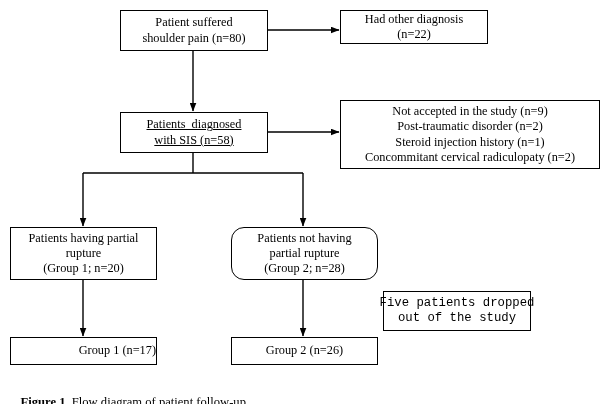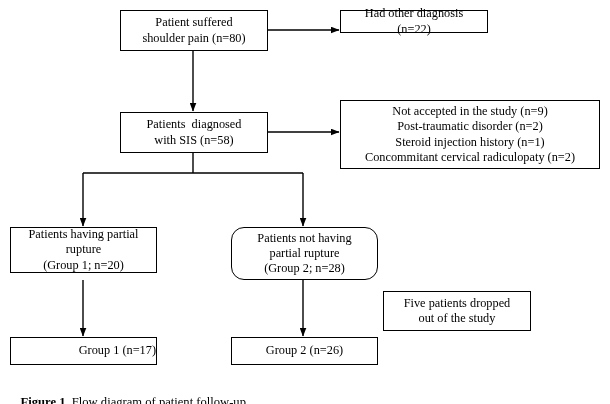--- a/index.html
+++ b/index.html
@@ -84,50 +84,50 @@
     <line x1="83" y1="280" x2="83" y2="336" stroke="#000000" stroke-width="1.4" marker-end="url(#arrowhead)"></line>
 
     <line x1="303" y1="280" x2="303" y2="336" stroke="#000000" stroke-width="1.4" marker-end="url(#arrowhead)"></line>
   </svg>
 
   <div class="node" style="left:120px; top:10px; width:148px; height:41px;">
     <span class="line">Patient suffered</span>
     <span class="line">shoulder pain (n=80)</span>
   </div>
 
-  <div class="node" style="left:340px; top:10px; width:148px; height:23px;">
+  <div class="node" style="left:340px; top:10px; width:148px; height:34px;">
     <span class="line">Had other diagnosis</span>
     <span class="line">(n=22)</span>
   </div>
 
-  <div class="node" style="left:120px; top:112px; width:148px; height:41px;">
+  <div class="node" style="left:120px; top:112px; width:148px; height:41px;text-decoration:underline;">
     <span class="line">Patients  diagnosed</span>
     <span class="line">with SIS (n=58)</span>
   </div>
 
   <div class="node" style="left:340px; top:100px; width:260px; height:69px;">
     <span class="line">Not accepted in the study (n=9)</span>
     <span class="line">Post-traumatic disorder (n=2)</span>
     <span class="line">Steroid injection history (n=1)</span>
     <span class="line">Concommitant cervical radiculopaty (n=2)</span>
   </div>
 
-  <div class="node" style="left:10px; top:227px; width:147px; height:46px;">
+  <div class="node" style="left:10px; top:227px; width:147px; height:53px;">
     <span class="line">Patients having partial</span>
     <span class="line">rupture</span>
     <span class="line">(Group 1; n=20)</span>
   </div>
 
   <div class="node" style="left:231px; top:227px; width:147px; height:53px;border-radius:13px;">
     <span class="line">Patients not having</span>
     <span class="line">partial rupture</span>
     <span class="line">(Group 2; n=28)</span>
   </div>
 
-  <div class="node" style="left:383px; top:291px; width:148px; height:40px;">
+  <div class="node" style="left:383px; top:291px; width:148px; height:40px;font-family:Liberation Mono, monospace;">
     <span class="line">Five patients dropped</span>
     <span class="line">out of the study</span>
   </div>
 
   <div class="node" style="left:10px; top:337px; width:147px; height:28px;align-items:flex-end;">
     <span class="line">Group 1 (n=17)</span>
   </div>
 
   <div class="node" style="left:231px; top:337px; width:147px; height:28px;">
     <span class="line">Group 2 (n=26)</span>

